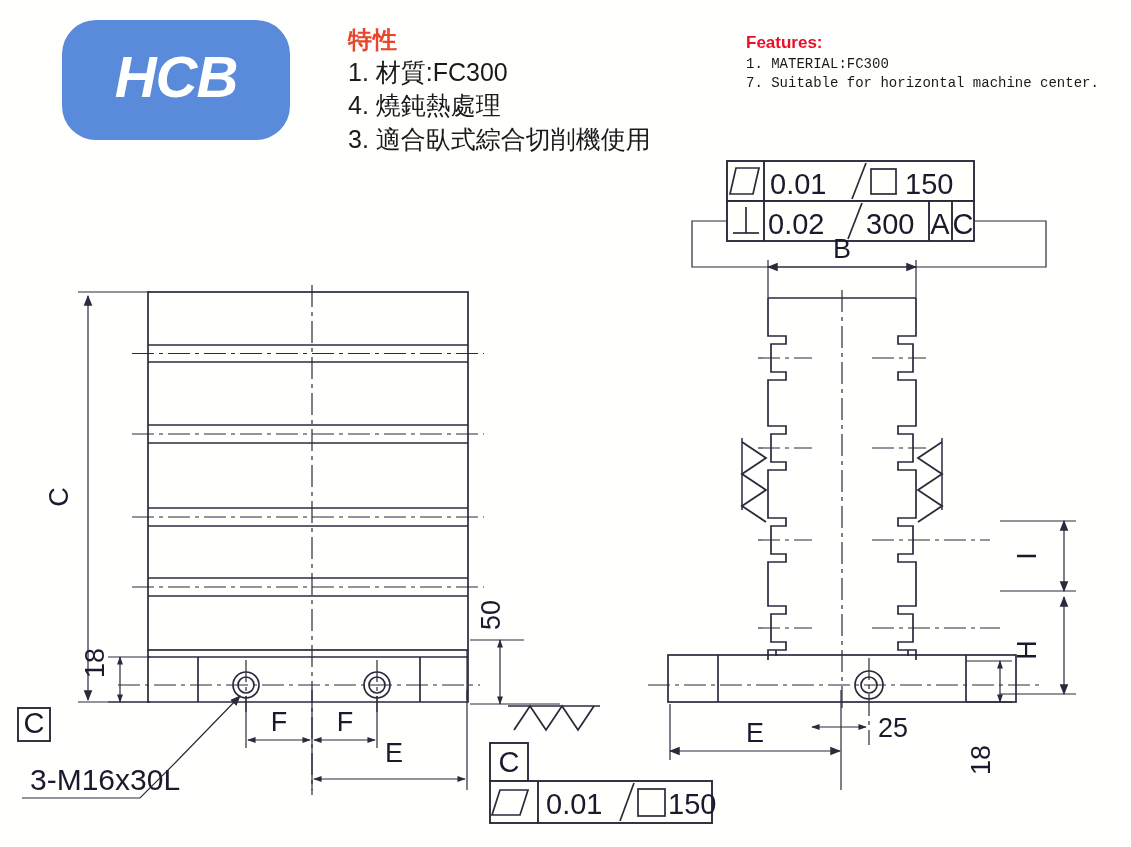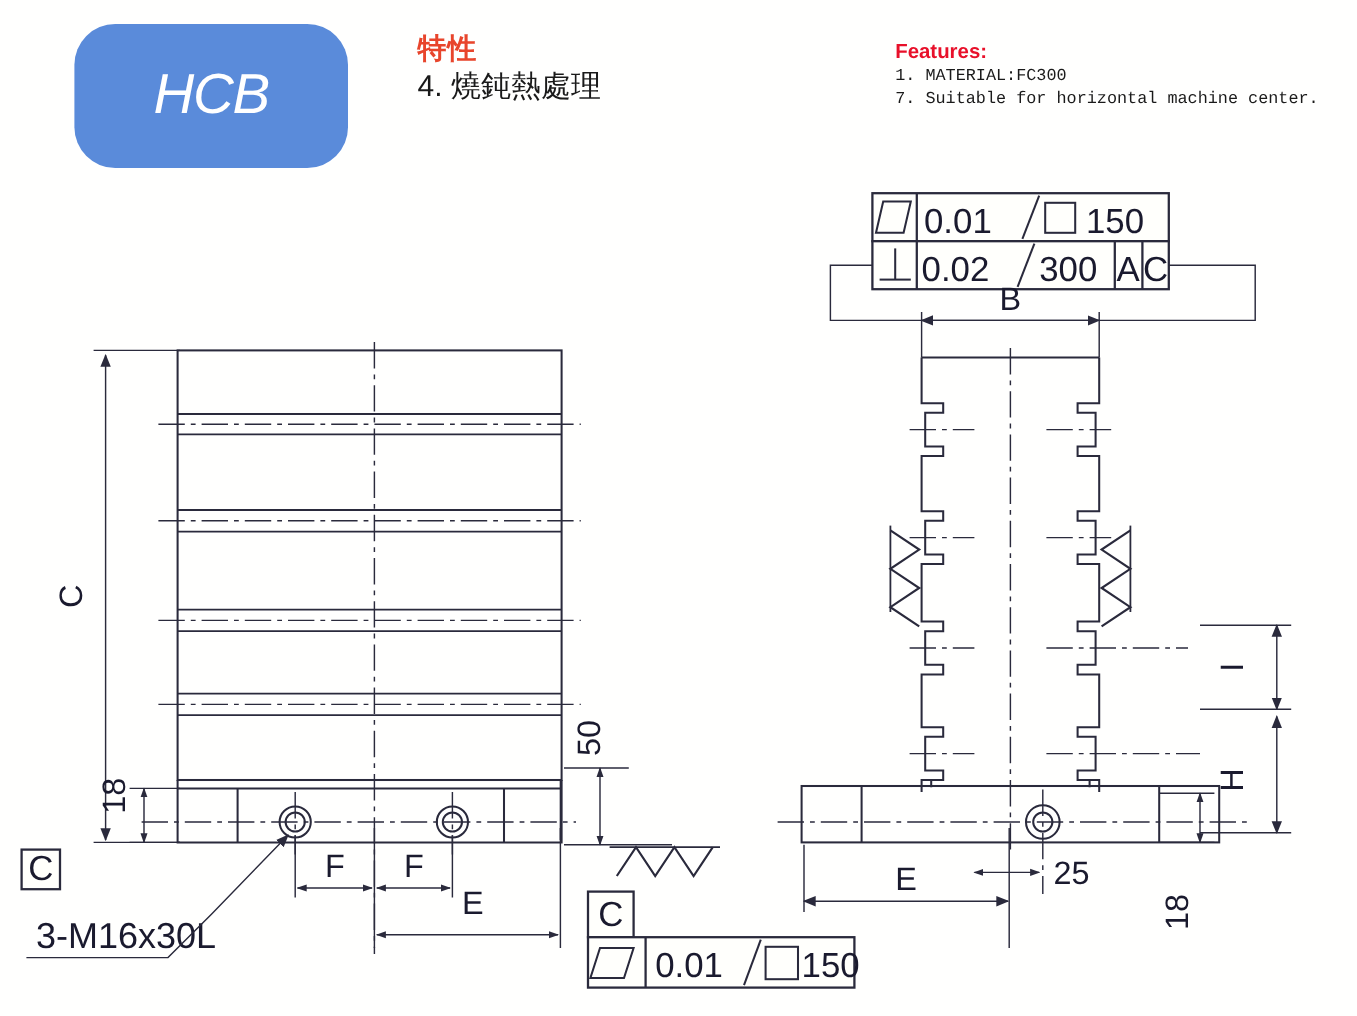--- a/index.html
+++ b/index.html
@@ -20,23 +20,23 @@
   #logo {
     position: absolute;
     left: 62px; top: 20px;
     width: 228px; height: 120px;
     background: #5a8bda;
     border-radius: 34px;
     display: flex; align-items: center; justify-content: center;
   }
   #logo-text {
     color: #ffffff;
-    font-weight: normal;
+    font-weight: bold;
     font-style: italic;
-    font-size: 47px;
+    font-size: 58px;
     letter-spacing: -1px;
     font-family: "Liberation Sans", sans-serif;
     line-height: 1;
     padding-bottom: 6px;
   }
 
   
   #feat-cn {
     position: absolute;
     left: 348px; top: 24px;
@@ -104,21 +104,23 @@
 <body>
 
 <div id="page">
 
   <div id="logo">
     <div id="logo-text">HCB</div>
   </div>
 
   <div id="feat-cn">
     <div class="hdr">特性</div>
+    <div class="row">1. 材質:FC300</div>
     <div class="row">4. 燒鈍熱處理</div>
+    <div class="row">3. 適合臥式綜合切削機使用</div>
   </div>
 
   <div id="feat-en">
     <div class="hdr">Features:</div>
     <div class="row">1. MATERIAL:FC300</div>
     <div class="row">7. Suitable for horizontal machine center.</div>
   </div>
 
   <svg id="draw" viewBox="0 0 1131 847">
 

